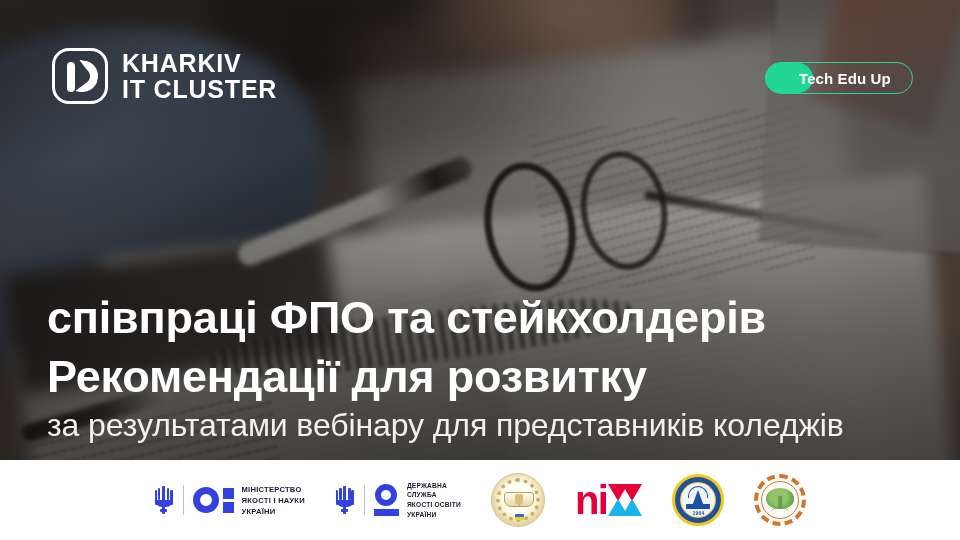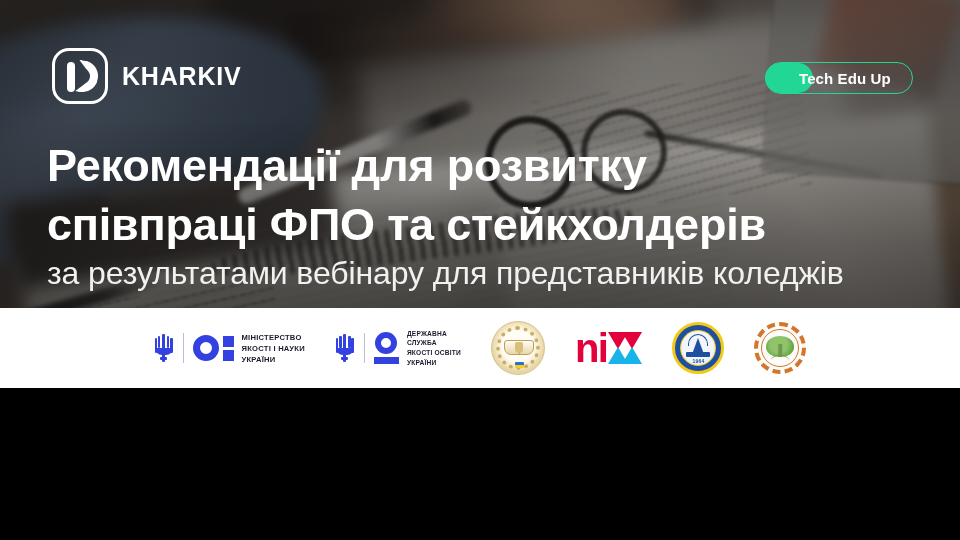--- a/index.html
+++ b/index.html
@@ -9,21 +9,21 @@
     width: 960px;
     height: 540px;
     overflow: hidden;
     background: #000;
     font-family: "Liberation Sans", "DejaVu Sans", sans-serif;
   }
 
   .slide {
     position: relative;
     width: 960px;
-    height: 388px;
+    height: 540px;
     overflow: hidden;
     background: #8b5cf6;
   }
 
   
   .photo {
     position: absolute;
     inset: 0;
     overflow: hidden;
   }
@@ -527,31 +527,32 @@
     <div class="photo-layer bg-grain"></div>
   </div>
 
   <div class="logo">
     <div class="logo-mark">
       <span class="bar"></span>
       <span class="arc"></span>
     </div>
     <div class="logo-text">
       <div class="logo-line1">KHARKIV</div>
+      <div class="logo-line2">IT CLUSTER</div>
     </div>
   </div>
 
   <div class="badge">
     <span class="badge-dot"></span>
     <span class="badge-label">Tech Edu Up</span>
   </div>
 
   <div class="headline">
+    <div class="title-line">співпраці ФПО та стейкхолдерів</div>
     <div class="title-line">Рекомендації для розвитку</div>
-    <div class="title-line">співпраці ФПО та стейкхолдерів</div>
     <div class="subtitle">за результатами вебінару для представників коледжів</div>
   </div>
 
   <div class="partners">
 
     <div class="partner">
       <div class="trident">
         <i class="tr-l"></i>
           <i class="tr-l2"></i>
           <i class="tr-c"></i>

